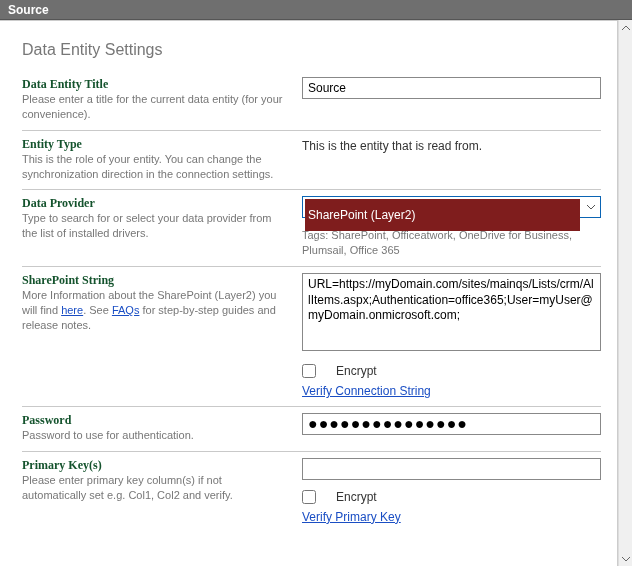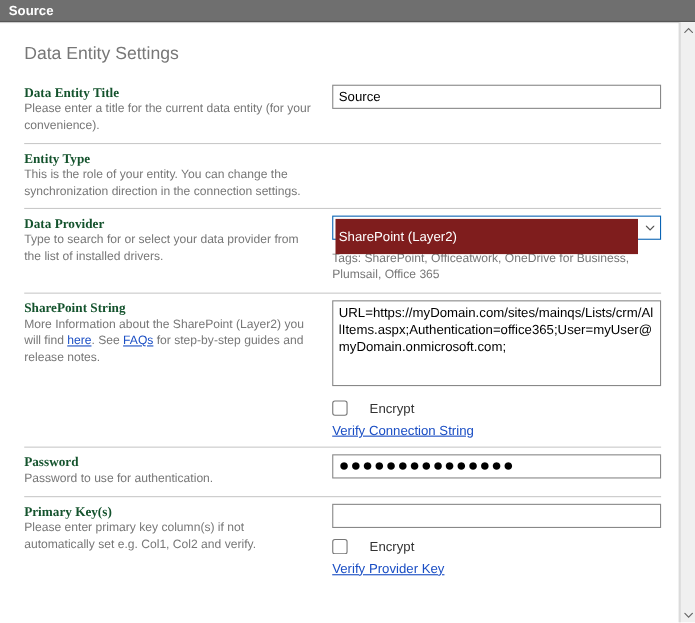--- a/index.html
+++ b/index.html
@@ -190,20 +190,23 @@
       <div class="right">
         <input class="input-text" type="text" value="Source" style="">
       </div>
     </div>
 
     <div class="row">
       <div class="left">
         <div class="label">Entity Type</div>
         <div class="desc">This is the role of your entity. You can change the synchronization direction in the connection settings.</div>
       </div>
+      <div class="right">
+        <div class="static-text">This is the entity that is read from.</div>
+      </div>
     </div>
 
     <div class="row">
       <div class="left">
         <div class="label">Data Provider</div>
         <div class="desc">Type to search for or select your data provider from the list of installed drivers.</div>
       </div>
       <div class="right">
         <div class="combo">
           <div class="combo-text">SharePoint (Layer2)</div>
@@ -251,21 +254,21 @@
         <div class="label">Primary Key(s)</div>
         <div class="desc">Please enter primary key column(s) if not automatically set e.g. Col1, Col2 and verify.</div>
       </div>
       <div class="right">
         <input class="input-text" type="text" value="" style="">
         <div class="checkbox-line">
           <input type="checkbox" style="">
           <span>Encrypt</span>
         </div>
         <div class="link-line">
-          <a>Verify Provider Key</a>
+          <a>Verify Primary Key</a>
         </div>
       </div>
     </div>
 
   </div>
 </div>
 
 <div class="scrollbar">
   <div class="arrow up">
     <svg width="8" height="5" viewBox="0 0 8 5">

